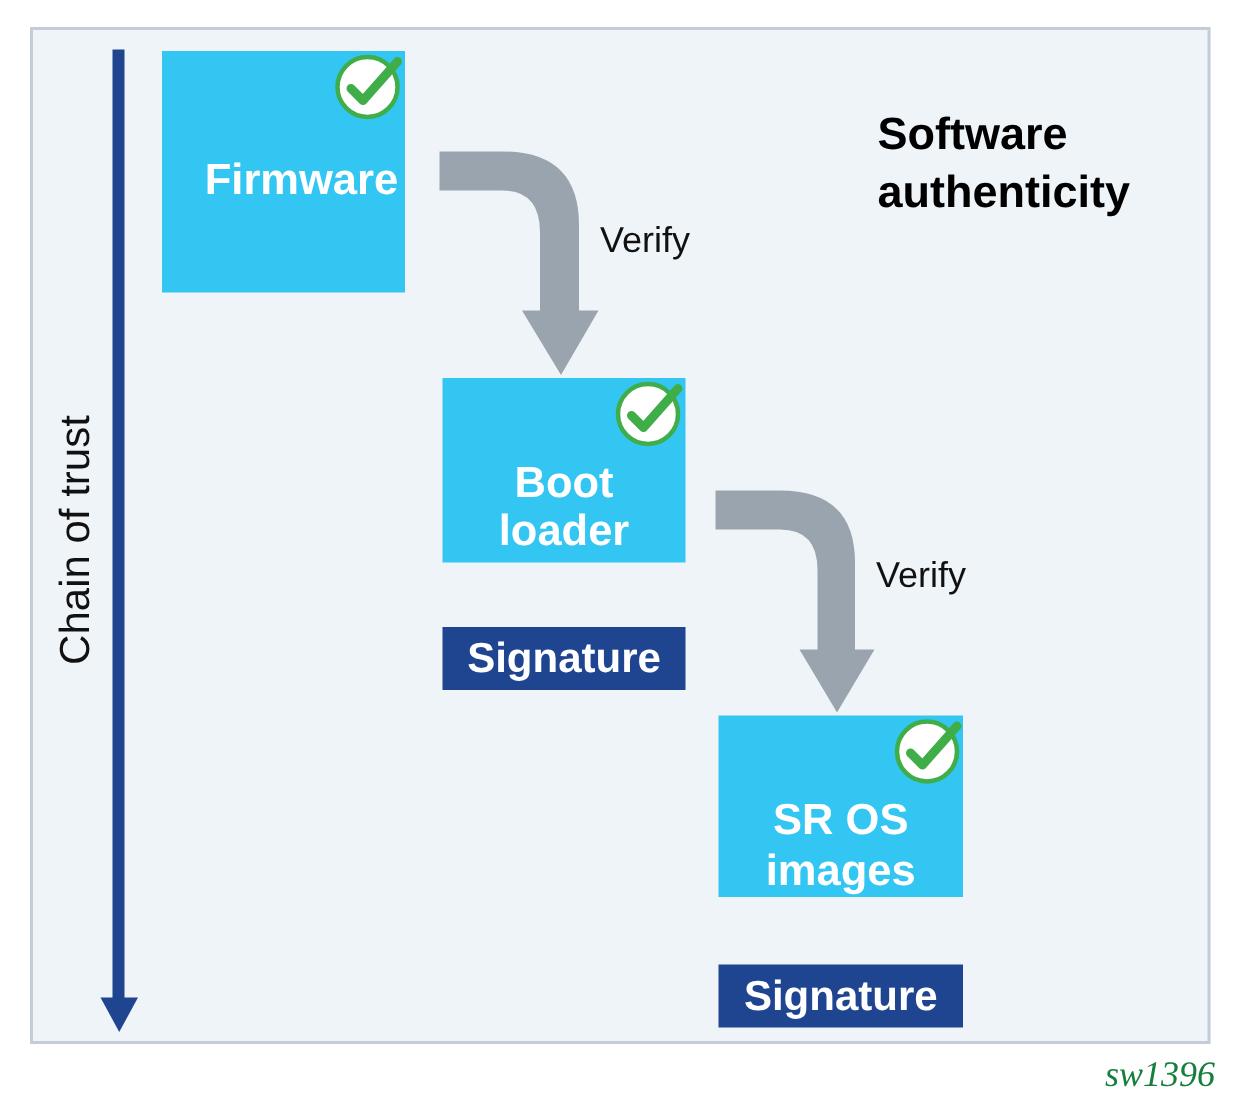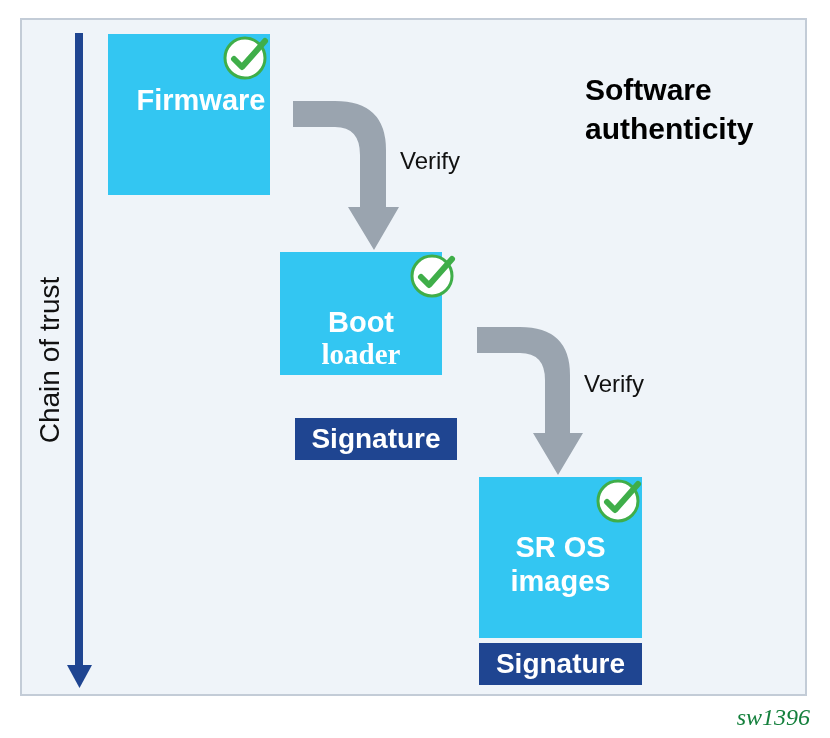--- a/index.html
+++ b/index.html
@@ -24,42 +24,42 @@
 
   <rect x="75" y="33" width="8" height="634" fill="#1f4591"></rect>
   <polygon points="67,665 92,665 79.5,688" fill="#1f4591"></polygon>
 
   <path d="M293,101 L335,101 Q386,101 386,150 L386,207 L399,207 L374,250 L348,207 L360,207 L360,155 Q360,127 335,127 L293,127 Z" fill="#9aa4af"></path>
 
   <path d="M477,327 L520,327 Q570,327 570,375 L570,433 L583,433 L558,475 L533,433 L545,433 L545,380 Q545,353 520,353 L477,353 Z" fill="#9aa4af"></path>
 </svg>
 
 <div class="box" style="left:108px;top:34px;width:162px;height:161px;">
-  <div class="box-label" style="top:50px;padding-left:24px;">Firmware</div>
+  <div class="box-label" style="top:70px;padding-left:24px;">Firmware</div>
 </div>
 <svg class="check" style="left:219px;top:32px;" viewBox="0 0 52 52">
   <circle cx="26" cy="26" r="20" fill="#ffffff" stroke="#3fae49" stroke-width="3"></circle>
   <path d="M15,27 L23,35 L46,9" fill="none" stroke="#3fae49" stroke-width="6" stroke-linecap="round" stroke-linejoin="round"></path>
 </svg>
 
 <div class="verify" style="left:400px;top:147px;">Verify</div>
 
-<div class="box" style="left:280px;top:252px;width:162px;height:123px;">
+<div class="box" style="left:295px;top:252px;width:162px;height:123px;">
   <div class="box-label" style="top:54px;">Boot</div>
-  <div class="box-label" style="top:86px;font-family:Liberation Serif, serif;">loader</div>
+  <div class="box-label" style="top:86px;">loader</div>
 </div>
 <svg class="check" style="left:406px;top:250px;" viewBox="0 0 52 52">
   <circle cx="26" cy="26" r="20" fill="#ffffff" stroke="#3fae49" stroke-width="3"></circle>
   <path d="M15,27 L23,35 L46,9" fill="none" stroke="#3fae49" stroke-width="6" stroke-linecap="round" stroke-linejoin="round"></path>
 </svg>
 <div class="sig" style="left:295px;top:418px;width:162px;height:42px;">Signature</div>
 
 <div class="verify" style="left:584px;top:370px;">Verify</div>
 
-<div class="box" style="left:479px;top:477px;width:163px;height:161px;">
+<div class="box" style="left:479px;top:477px;width:163px;height:121px;">
   <div class="box-label" style="top:54px;">SR OS</div>
   <div class="box-label" style="top:88px;">images</div>
 </div>
 <svg class="check" style="left:592px;top:475px;" viewBox="0 0 52 52">
   <circle cx="26" cy="26" r="20" fill="#ffffff" stroke="#3fae49" stroke-width="3"></circle>
   <path d="M15,27 L23,35 L46,9" fill="none" stroke="#3fae49" stroke-width="6" stroke-linecap="round" stroke-linejoin="round"></path>
 </svg>
 <div class="sig" style="left:479px;top:643px;width:163px;height:42px;">Signature</div>
 
 <div class="title">

